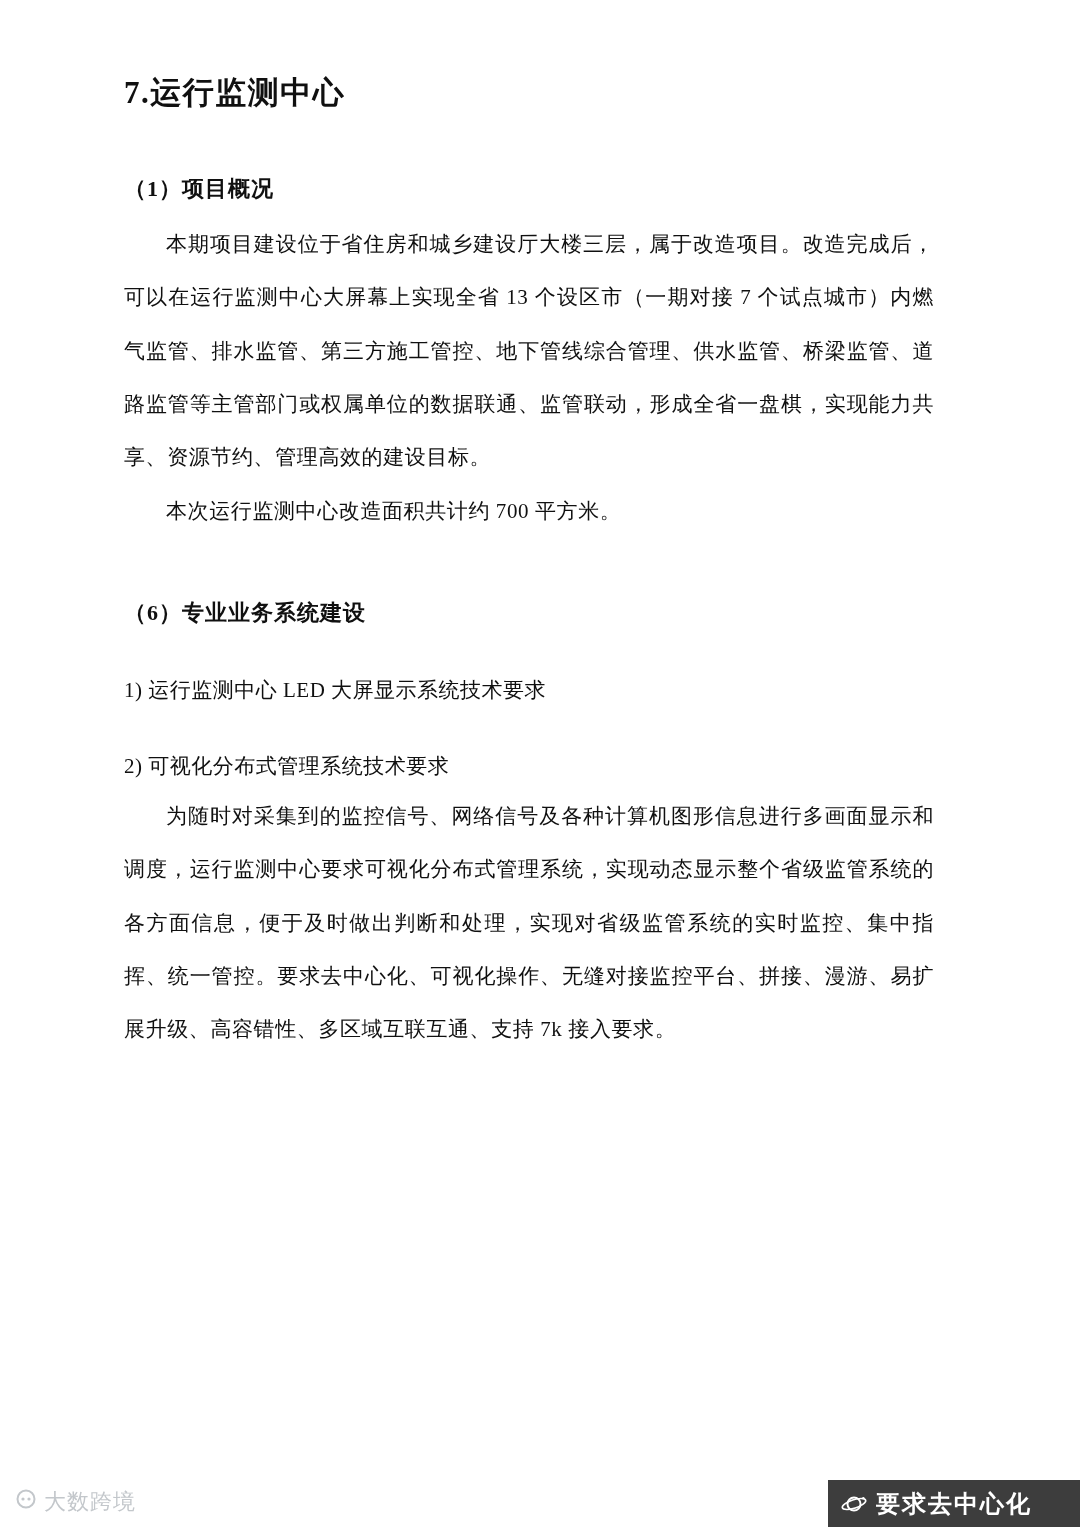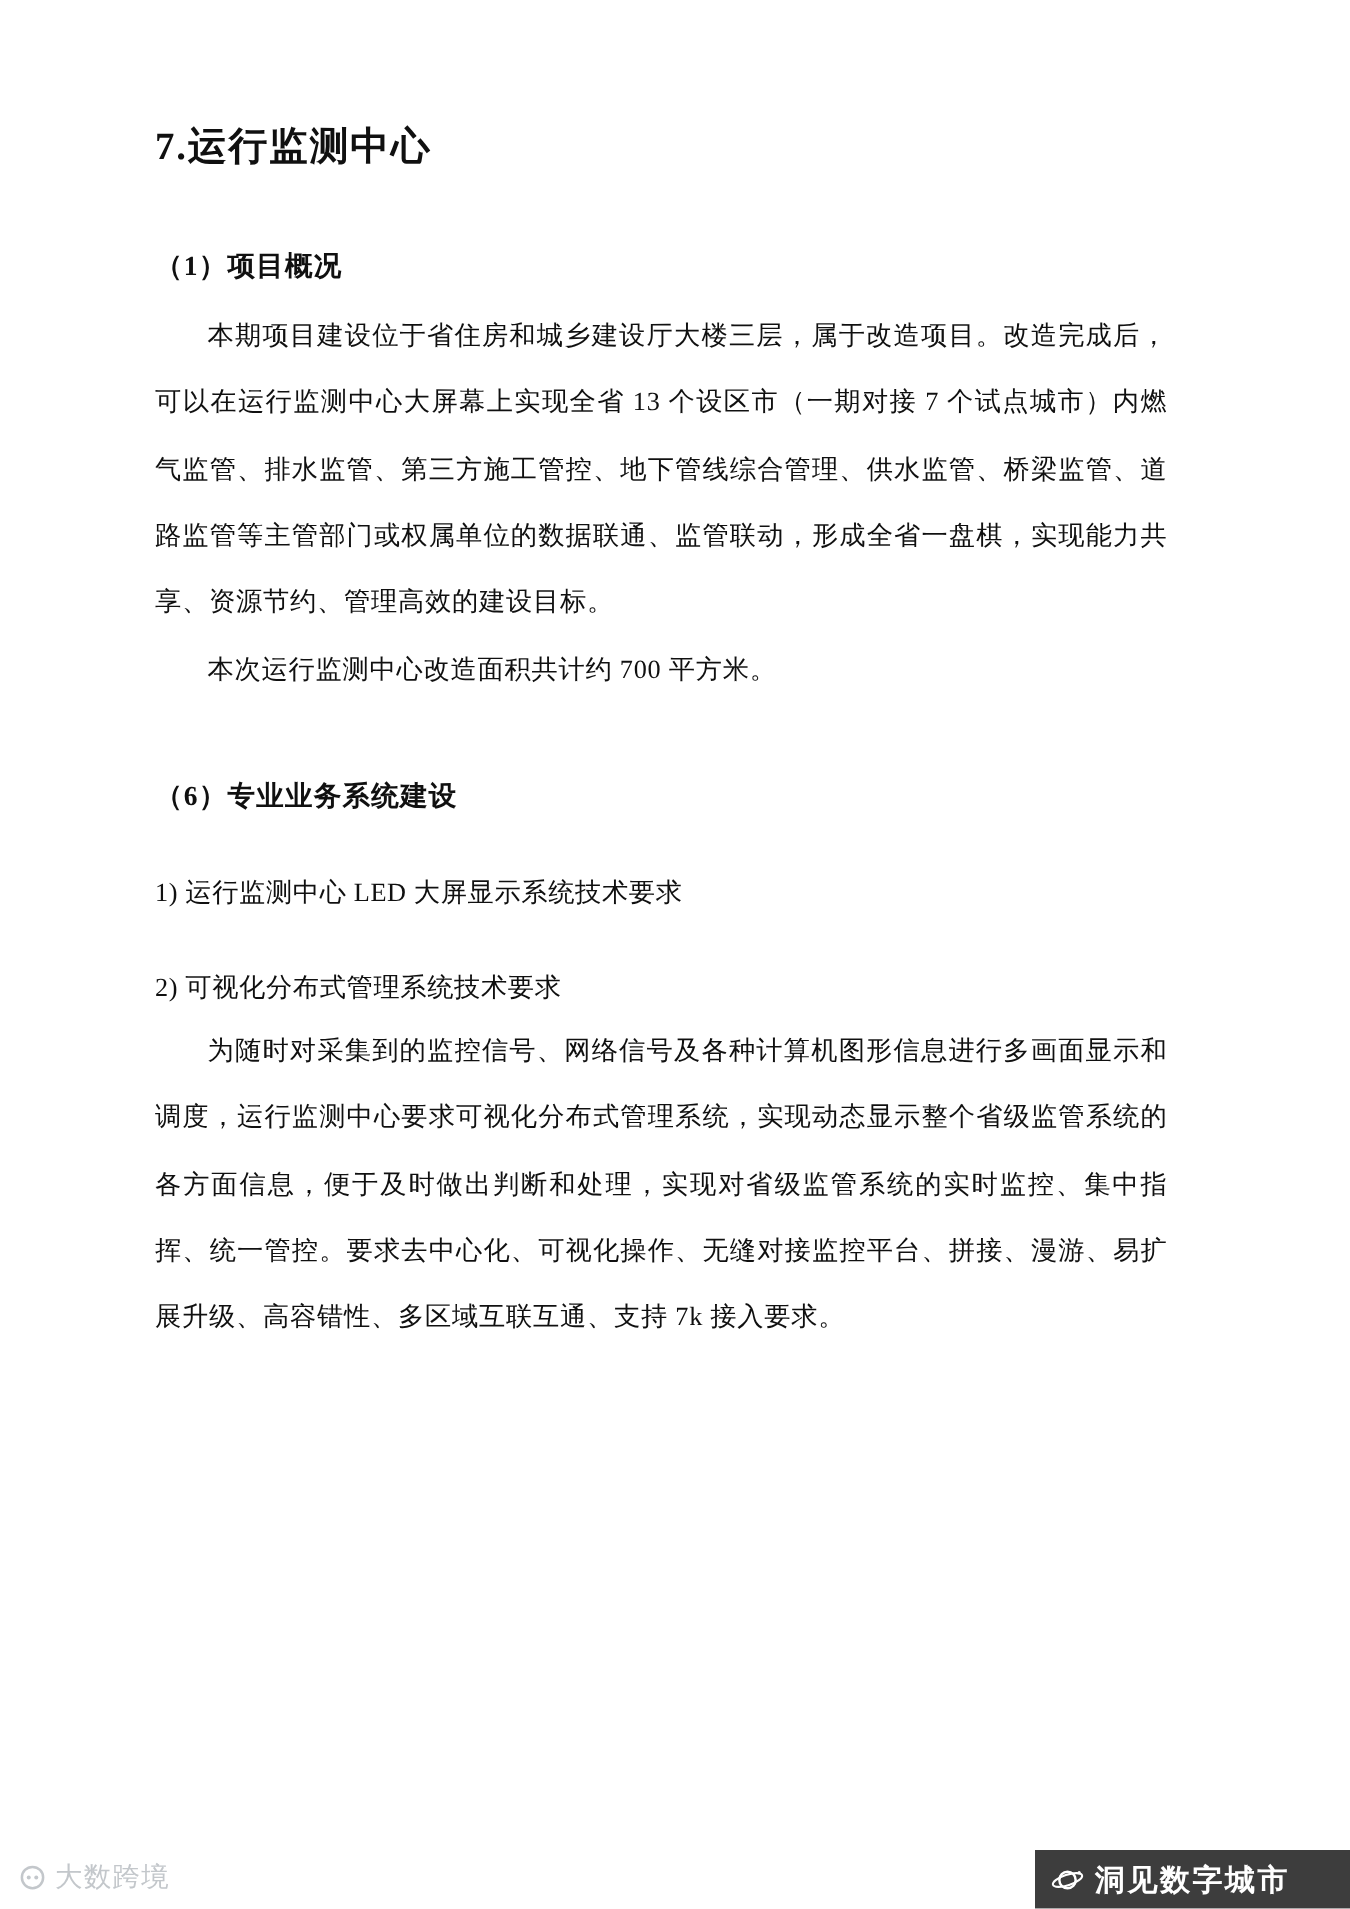--- a/index.html
+++ b/index.html
@@ -13,21 +13,21 @@
     position:relative;
     width:1080px;
     height:1527px;
     margin:0 auto;
     background:#ffffff;
     overflow:hidden;
     font-family:"Liberation Serif","DejaVu Serif",serif;
     color:var(--text);
   }
   .content{
-    padding:96px 146px 0 124px;
+    padding:72px 146px 0 124px;
   }
   h1.doc-title{
     font-size:31px;
     font-weight:bold;
     letter-spacing:1.5px;
   }
   h2.sec{
     font-size:22px;
     font-weight:bold;
     letter-spacing:1px;
@@ -49,21 +49,20 @@
   }
   p.indent{ text-indent:2em; }
   p.after-heading{ margin-top:2px; }
 
   
   .footer-left{
     position:absolute;
     left:14px;
     bottom:10px;
     display:flex;
-    align-items:center;
     gap:6px;
     color:var(--wm);
     font-family:"Liberation Sans","DejaVu Sans",sans-serif;
     font-size:22px;
     letter-spacing:1px;
     user-select:none;
   }
   .footer-left svg{display:block;}
 
   
@@ -123,15 +122,15 @@
   </div>
 
   <div class="footer-right">
     <span>
       <svg width="28" height="28" viewBox="0 0 24 24">
         <circle cx="12" cy="12" r="5.6" fill="none" stroke="#ffffff" stroke-width="1.7"></circle>
         <ellipse cx="12" cy="12" rx="10.5" ry="3.6" fill="none" stroke="#ffffff" stroke-width="1.4" transform="rotate(-18 12 12)"></ellipse>
         <circle cx="20" cy="7" r="1.1" fill="#ffffff"></circle>
       </svg>
     </span>
-    <span>洞见数字城市</span>
+    <span>要求去中心化</span>
   </div>
 </div>
 
 </body></html>

